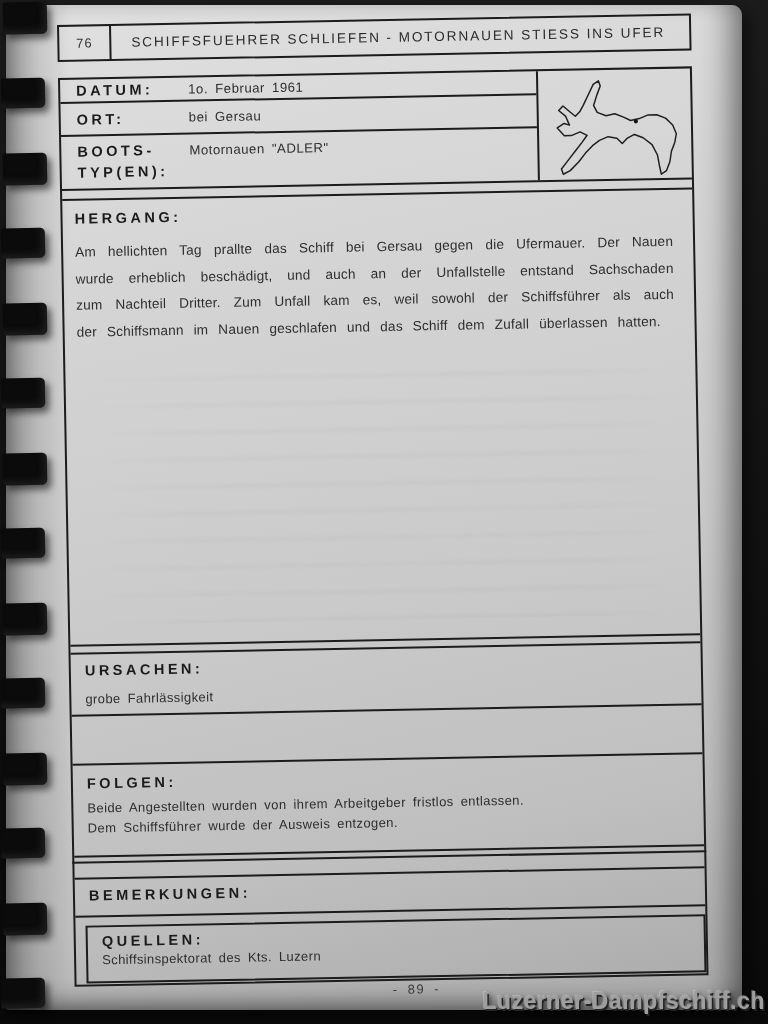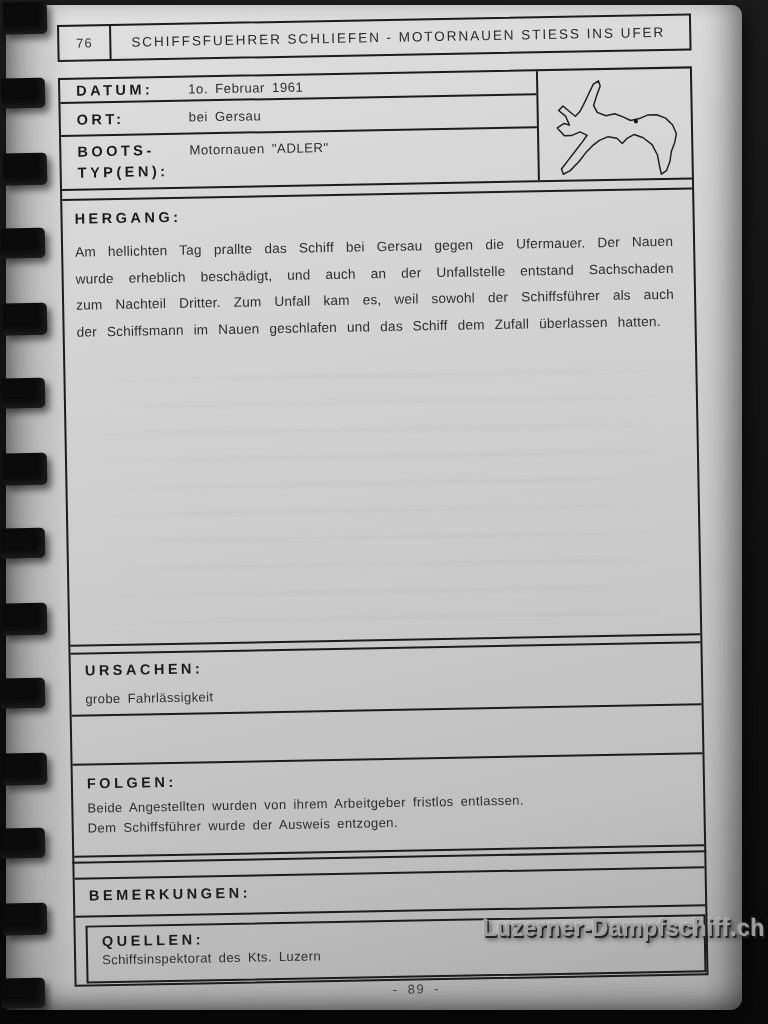--- a/index.html
+++ b/index.html
@@ -80,21 +80,21 @@
                    padding:8px 14px 0 14px;}
 
   .quellen-box{left:10px;top:846px;width:620px;height:58px;border-width:2px;
                padding:6px 14px 0 14px;}
   .quellen-box .plain-text{margin-top:3px;}
 
   .page-number{position:absolute;left:318px;top:963px;font-size:13px;letter-spacing:1.5px;
                color:#3a3a3a;word-spacing:4px;}
 
   
-  .watermark{position:absolute;right:3px;top:915px;font-size:23px;font-weight:bold;
+  .watermark{position:absolute;right:3px;top:988px;font-size:23px;font-weight:bold;
              letter-spacing:.5px;color:#9e9e9e;
              text-shadow:-1px -1px 1px rgba(235,235,235,.35),
                          1.5px 1.5px 0 #232323,3px 3px 5px rgba(0,0,0,.65);}
 </style>
 </head>
 <body>
 
 <div class="scene">
 
   <div class="page"></div>

